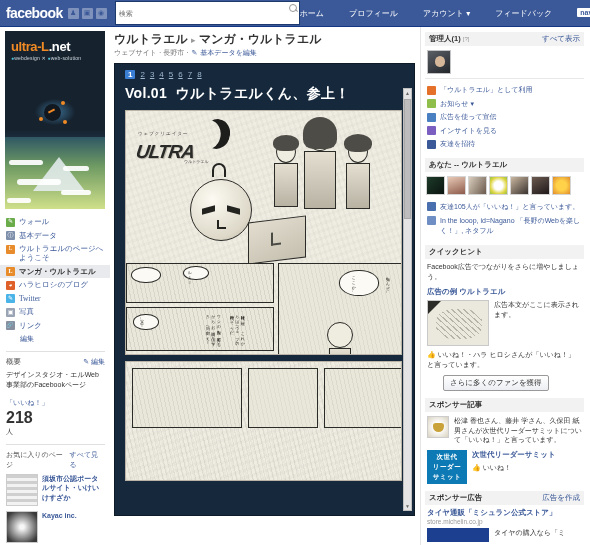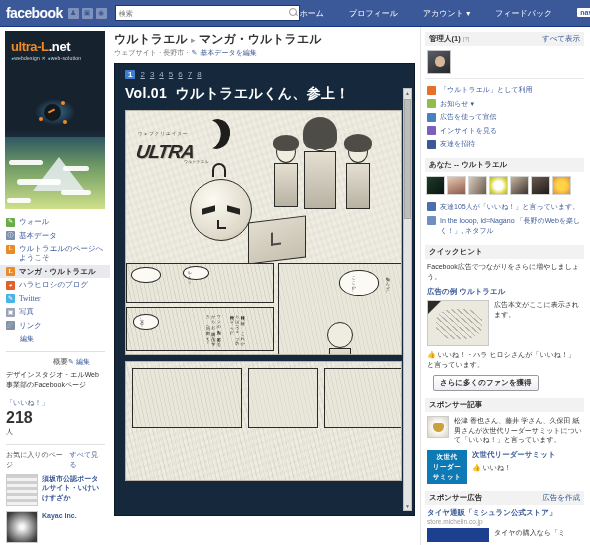--- a/index.html
+++ b/index.html
@@ -25,21 +25,21 @@
   }
   .top-icons { display: flex; gap: 3px; margin-right: 8px; }
   .top-icon {
     width: 11px; height: 11px; background: #8b9dc3;
     border-radius: 1px; opacity: .85;
     display: flex; align-items: center; justify-content: center;
     color: #3b5998; font-size: 7px;
   }
   .search-wrap { position: relative; }
   .search-input {
-    width: 185px; height: 16px; border: 1px solid #1d3a6e;
+    width: 185px; height: 24px; border: 1px solid #1d3a6e;
     font-size: 7px; padding: 0 16px 0 3px; color: #777;
     font-family: "Liberation Sans", sans-serif; background: #fff;
   }
   .search-icon {
     position: absolute; right: 3px; top: 3px;
     width: 8px; height: 8px; border: 1px solid #999;
     border-radius: 50%;
   }
   .search-icon::after {
     content: ""; position: absolute; width: 3px; height: 1px;
@@ -127,22 +127,22 @@
   .ico-blog { background: #e0602a; }
   .ico-tw   { background: #4ab3e8; }
   .ico-photo{ background: #9aa4b5; }
   .ico-link { background: #88909f; }
   .nav-edit {
     font-size: 7px; color: #3b5998; padding: 2px 0 0 20px; cursor: pointer;
   }
 
   .side-sec { margin: 7px 5px 0 6px; border-top: 1px solid #e0e0e0; padding-top: 5px; }
   .side-sec-hd {
-    display: flex; justify-content: center; align-items: center;
-    font-size: 7.5px; color: #555; margin-bottom: 3px; margin-left: 32px;
+    display: flex; justify-content: space-between; align-items: center;
+    font-size: 7.5px; color: #555; margin-bottom: 3px;
   }
   .side-edit { color: #3b5998; font-size: 7px; }
   .side-body { font-size: 7px; color: #333; line-height: 1.45; }
   .likes-label { font-size: 7px; color: #3b5998; margin-top: 7px; }
   .likes-num { font-size: 16px; font-weight: bold; color: #333; line-height: 1.2; }
   .likes-unit { font-size: 7px; color: #333; }
 
   .fav-hd {
     display: flex; justify-content: space-between;
     font-size: 7px; color: #555; margin-bottom: 4px;
@@ -360,23 +360,23 @@
     border-left: 13px solid #2b2b28; border-bottom: 13px solid transparent;
   }
   .ad-thumb .hatch2 {
     position: absolute; inset: 8px 6px 6px 8px;
     background: repeating-linear-gradient(42deg, rgba(60,58,52,.3) 0 1px, rgba(0,0,0,0) 1px 4px);
     border-radius: 40%;
   }
   .ad-copy { font-size: 7px; color: #333; line-height: 1.4; }
   .ad-like { font-size: 7px; color: #333; padding: 4px 2px 0 2px; line-height: 1.4; }
   .fan-btn {
-    display: inline-block; margin: 5px 0 0 8px; padding: 2px 6px;
+    display: inline-block; margin: 5px 0 0 18px; padding: 2px 6px;
     border: 1px solid #999; background: linear-gradient(#fff,#eceef3);
-    font-size: 7.5px; font-weight: bold; color: #333; cursor: pointer;
+    font-size: 7.5px; font-weight: normal; color: #333; cursor: pointer;
     border-radius: 2px;
   }
   .spon-row { display: flex; gap: 5px; padding: 4px 2px 0 2px; }
   .spon-ico {
     width: 22px; height: 22px; flex-shrink: 0;
     background: radial-gradient(#fff 30%, #d9d2c0 100%);
     border: 1px solid #ccc; position: relative;
   }
   .spon-ico::after {
     content: ""; position: absolute; left: 5px; top: 6px; width: 11px; height: 9px;

